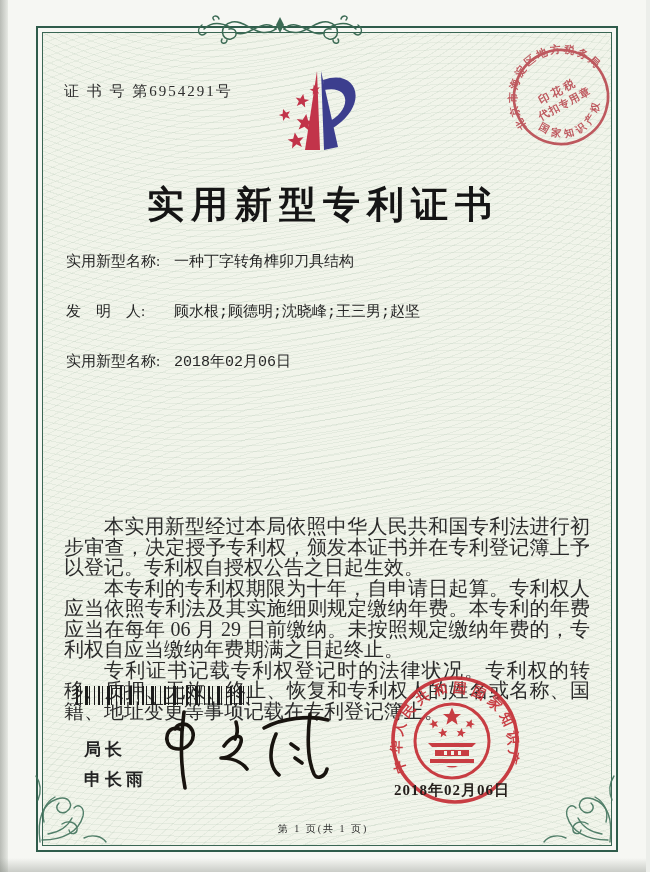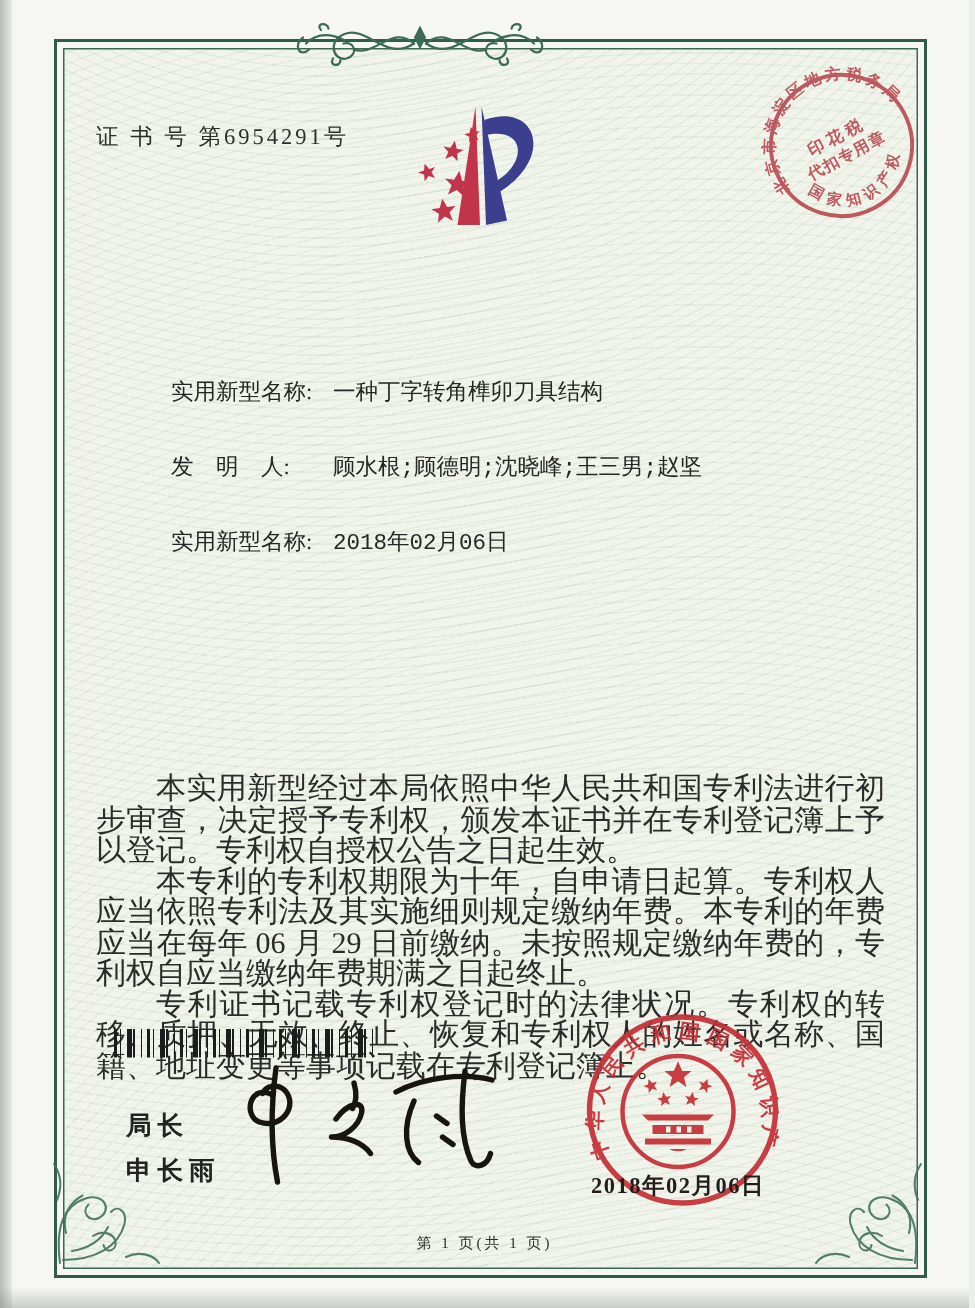--- a/index.html
+++ b/index.html
@@ -35,36 +35,36 @@
   .t-ring{font-size:10.5px;letter-spacing:2.5px;}
   .t-ring2{font-size:10px;letter-spacing:4px;}
   .t-c1{font-size:11px;letter-spacing:3px;}
   .t-c2{font-size:10.5px;letter-spacing:1px;}
 
   .title{position:absolute;left:0;top:180px;width:100%;text-align:center;
     font-size:37px;font-weight:700;letter-spacing:7px;color:#151515;}
 
   .fields{position:absolute;left:66px;top:252px;right:60px;}
   .field{margin-bottom:31px;font-size:15px;color:#262626;white-space:nowrap;}
-  .f-label{display:inline-block;min-width:102px;margin-left:48px;}
+  .f-label{display:inline-block;min-width:102px;}
   .f-value{margin-left:6px;font-family:Liberation Mono, monospace;}
 
   .paras{position:absolute;left:64px;top:516px;right:56px;font-size:20px;
     line-height:20.5px;color:#2b2b2b;text-align:justify;}
   .paras p{margin:0;text-indent:2em;}
 
   .barcode{position:absolute;left:76px;top:686px;width:176px;height:19px;
     background:repeating-linear-gradient(90deg,
       #1c1c1c 0 2px, transparent 2px 4px,
       #1c1c1c 4px 5px, transparent 5px 9px,
       #1c1c1c 9px 12px, transparent 12px 13px,
       #1c1c1c 13px 14px, transparent 14px 18px,
       #1c1c1c 18px 19px, transparent 19px 22px);}
 
-  .signer{position:absolute;left:84px;top:736px;font-family:Liberation Sans, sans-serif;
+  .signer{position:absolute;left:84px;top:736px;font-family:Liberation Mono, monospace;
     font-size:17px;font-weight:600;color:#232323;letter-spacing:4px;line-height:30px;}
   .signature{position:absolute;left:152px;top:706px;width:200px;height:90px;}
   .signature path{stroke:#18140f;stroke-width:3.6;fill:none;stroke-linecap:round;stroke-linejoin:round;}
 
   .seal{position:absolute;left:388px;top:673px;width:134px;height:134px;opacity:.93;}
   .seal .red{fill:#c53037;}
   .seal circle{stroke:#c53037;fill:none;}
   .seal-ring{font-size:13.5px;letter-spacing:4.5px;fill:#c53037;font-weight:700;
     font-family:"Liberation Serif",serif;}
   .issue-date{position:absolute;left:394px;top:781px;z-index:5;font-size:15px;
@@ -140,20 +140,21 @@
     <defs>
       <path id="taxTop" d="M 10,67 A 45,45 0 1 1 96,67" fill="none"></path>
       <path id="taxBot" d="M 18,68 A 37,37 0 0 0 88,68" fill="none"></path>
     </defs>
     <text class="t-ring"><textPath href="#taxTop" startOffset="4">北京市海淀区地方税务局</textPath></text>
     <text class="t-ring2"><textPath href="#taxBot" startOffset="2">国家知识产权局</textPath></text>
     <text class="t-c1" x="53" y="50" text-anchor="middle">印花税</text>
     <text class="t-c2" x="53" y="64" text-anchor="middle">代扣专用章</text>
   </svg>
 
+  <div class="title">实用新型专利证书</div>
 
   <div class="fields">
     <div class="field">
       <span class="f-label">实用新型名称:</span><span class="f-value">一种丁字转角榫卯刀具结构</span>
     </div>
     <div class="field">
       <span class="f-label">发　明　人:</span><span class="f-value">顾水根;顾德明;沈晓峰;王三男;赵坚</span>
     </div>
     <div class="field">
       <span class="f-label">实用新型名称:</span><span class="f-value">2018年02月06日</span>

